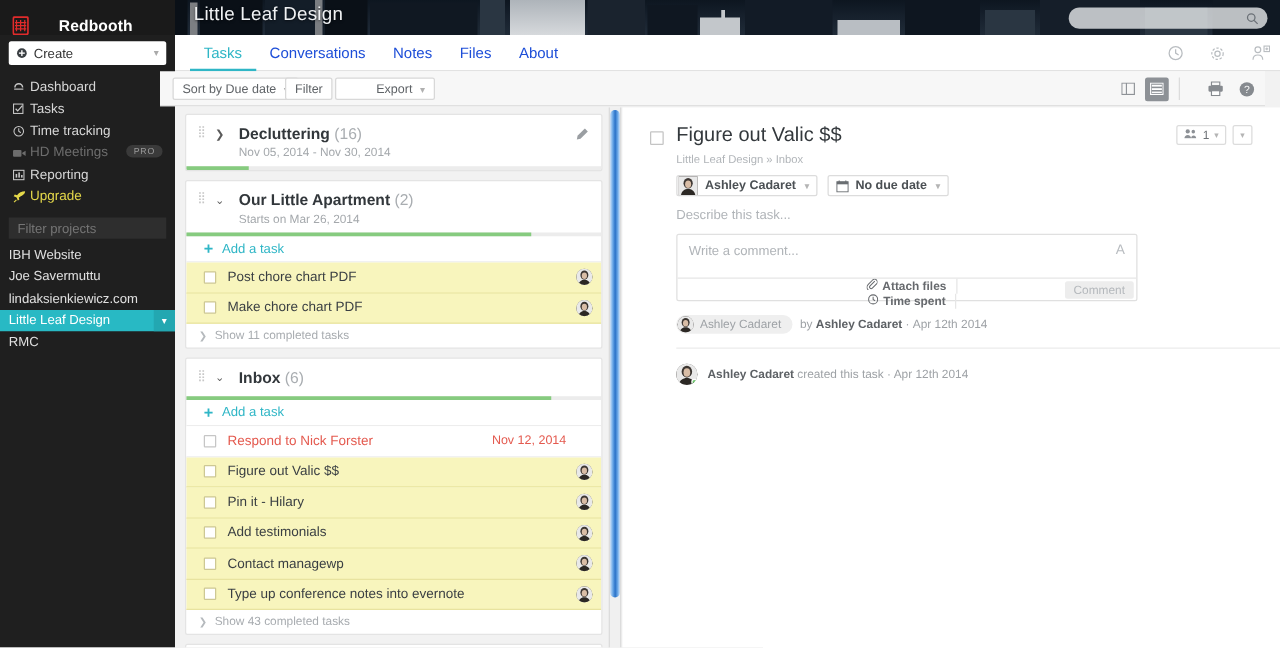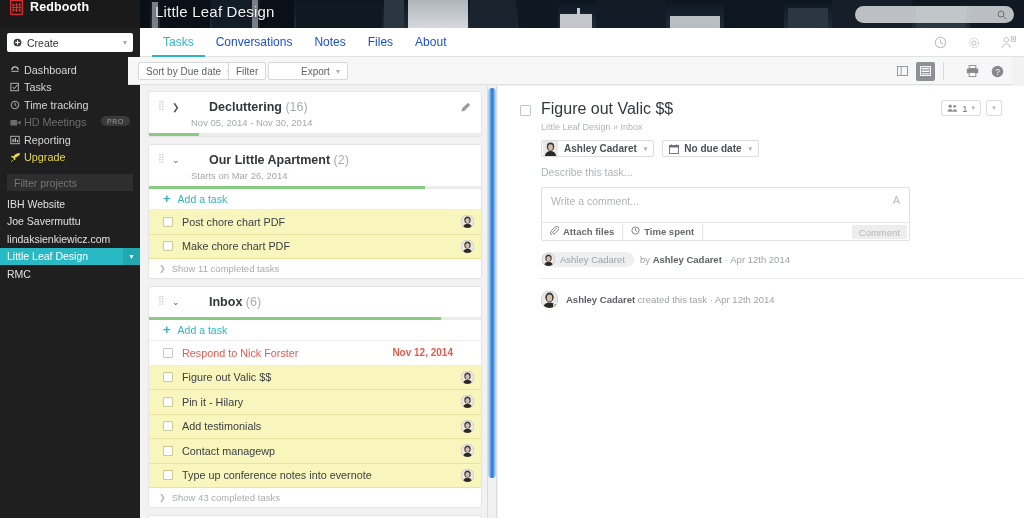--- a/index.html
+++ b/index.html
@@ -12,21 +12,21 @@
     -webkit-font-smoothing: antialiased;
   }
   .app { position:relative; width:1024px; height:518px; overflow:hidden; }
 
   
   .sidebar {
     position:absolute; left:0; top:0; width:140px; height:518px;
     background:#1f1f1f; color:#cfcfcf;
   }
   .brand {
-    height:28px; display:flex; align-items:flex-start; gap:7px;
+    height:28px; display:flex; align-items:flex-end; gap:24px;
     padding-left:10px; background:#1a1a1a;
   }
   .brand-logo { width:13px; height:15px; position:relative; }
   .brand-logo svg { display:block; }
   .brand-name { color:#fff; font-size:12.5px; font-weight:bold; letter-spacing:.1px; }
 
   .create-wrap { padding:5px 7px 6px 7px; }
   .create-btn {
     height:19px; background:#fff; border-radius:2px; display:flex;
     align-items:center; padding:0 6px; color:#333; font-size:10.5px;
@@ -135,21 +135,21 @@
     position:absolute; left:140px; top:86px; width:350px; height:432px;
     background:#f2f2f2; overflow:hidden; padding:5px 8px 0 8px;
   }
   .card {
     background:#fff; border:1px solid #e4e4e4; border-radius:2px;
     margin-bottom:7px; overflow:hidden;
   }
   .card-head { position:relative; padding:8px 10px 5px 8px; }
   .grip { position:absolute; left:9px; top:11px; color:#c7c7c7; letter-spacing:-1px; font-size:9px; line-height:5px; }
   .caret { position:absolute; left:23px; top:10px; color:#5a5a5a; font-size:9px; }
-  .card-title { margin-left:52px; font-size:12.5px; font-weight:bold; color:#32373b; }
+  .card-title { margin-left:34px; font-size:12.5px; font-weight:bold; color:#32373b; }
   .card-title .cnt { font-weight:normal; color:#a9adb1; }
   .card-sub { margin-left:34px; margin-top:3px; font-size:9.5px; color:#a4a8ac; }
   .pencil { position:absolute; right:10px; top:10px; color:#9a9ea2; cursor:pointer; }
   .progress { height:3px; background:#ececec; }
   .progress > i { display:block; height:3px; background:#86cb7f; }
 
   .addtask {
     height:21px; display:flex; align-items:center; padding-left:14px;
     font-size:10.5px; color:#2fb6c6; border-bottom:1px solid #ededed; cursor:pointer;
   }
@@ -157,21 +157,21 @@
 
   .task {
     position:relative; height:24.5px; display:flex; align-items:center;
     border-bottom:1px solid #ededed; padding-left:14px; background:#fff;
   }
   .task.yellow { background:#f8f5bd; border-bottom:1px solid #e8e39f; }
   .cbx { width:10px; height:10px; border:1px solid #c6c6c6; background:#fff; border-radius:1px; cursor:pointer; }
   .task.yellow .cbx { border-color:#cdc894; }
   .task-name { margin-left:9px; font-size:10.8px; color:#3a3f43; }
   .task.overdue .task-name { color:#e45a4f; }
-  .task-due { position:absolute; right:28px; font-size:10px; color:#e45a4f; font-weight:bold; }
+  .task-due { position:absolute; right:28px; font-size:10px; color:#e45a4f; font-weight:normal; }
   .task-av {
     position:absolute; right:7px; width:13px; height:13px; border-radius:50%;
     overflow:hidden; background:#6c6a68;
   }
   .showdone {
     height:19px; display:flex; align-items:center; padding-left:10px;
     font-size:9.5px; color:#a8acb0; cursor:pointer;
   }
   .showdone .c { margin-right:6px; font-size:8px; color:#b5b9bd; }
 
@@ -208,21 +208,21 @@
   .mbtn .cal { margin:0 5px 0 6px; color:#6a6e72; display:flex; }
   .mbtn .chev { margin-left:7px; color:#b4b4b4; font-size:7px; }
   .ph-line { margin-left:21px; margin-top:9px; font-size:10.5px; color:#b0b4b8; cursor:text; }
   .ph-line.sub { margin-top:7px; }
 
   .commentbox {
     margin-left:21px; margin-top:9px; width:369px; border:1px solid #e0e0e0; border-radius:2px;
   }
   .ctext { height:34px; position:relative; padding:7px 9px; font-size:10.5px; color:#b0b4b8; }
   .ctext .fa { position:absolute; right:9px; top:6px; color:#b9bdc1; font-size:11px; }
-  .cbar { height:18px; border-top:1px solid #e6e6e6; display:flex; align-items:center; position:relative; }
+  .cbar { height:18px; border-top:1px solid #e6e6e6; display:flex; align-items:center; position:relative;flex-direction:column; }
   .cbar .citem {
     display:flex; align-items:center; gap:4px; height:18px; padding:0 8px;
     font-size:9.5px; color:#66696d; font-weight:bold; border-right:1px solid #e6e6e6; cursor:pointer;
   }
   .cbar .csubmit {
     position:absolute; right:2px; top:2px; height:14px; background:#ededed; color:#b4b8bc;
     font-size:9.5px; display:flex; align-items:center; padding:0 7px; border-radius:2px; cursor:pointer;
   }
 
   .feed { margin-left:21px; margin-top:11px; }

